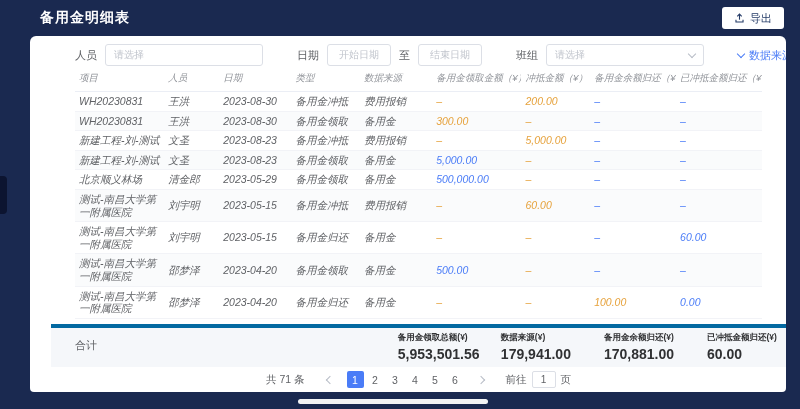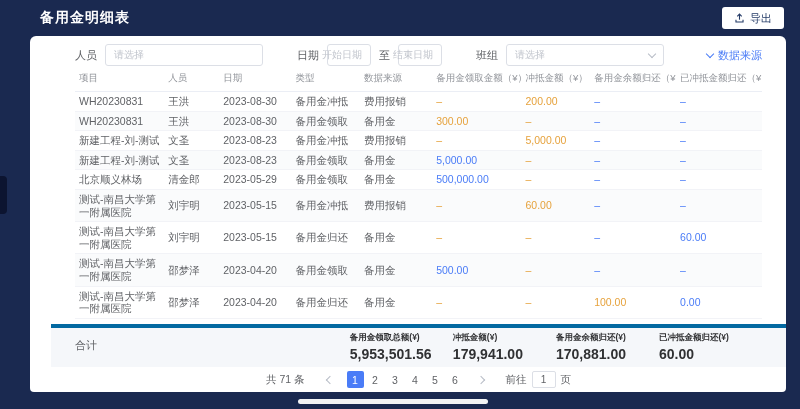--- a/index.html
+++ b/index.html
@@ -21,51 +21,51 @@
   
   .card{position:absolute;left:30px;right:14px;top:36px;bottom:17px;background:#ffffff;
     border-radius:6px 6px 4px 4px;display:flex;flex-direction:column;overflow:hidden;padding-left:21px;}
 
   
   .filters{display:flex;align-items:center;padding:8px 24px 0;gap:34px;font-size:11px;color:#606266;flex:0 0 auto;}
   .f-group{display:flex;align-items:center;gap:8px;white-space:nowrap;}
   .f-box{height:22px;border:1px solid #dcdfe6;border-radius:3px;background:#fff;
     display:flex;align-items:center;padding:0 8px;color:#c0c4cc;font-size:10px;cursor:text;}
   .f-box.wide{width:158px;}
-  .f-box.date{width:44px;justify-content:flex-end;}
+  .f-box.date{width:64px;justify-content:center;}
   .f-box.select{width:158px;justify-content:space-between;cursor:pointer;}
   .chev{width:6px;height:6px;border-right:1px solid #b7bcc6;border-bottom:1px solid #b7bcc6;
     transform:rotate(45deg);margin-top:-3px;flex:0 0 auto;}
   .expand-link{margin-left:auto;color:#4a7cf7;display:flex;align-items:center;gap:5px;
     font-size:11px;cursor:pointer;white-space:nowrap;}
   .expand-link .chev{border-color:#4a7cf7;}
 
   
   .btn-row{display:flex;gap:10px;padding:9px 24px 7px;flex:0 0 auto;}
   .btn{height:24px;border-radius:3px;display:flex;align-items:center;font-size:11px;cursor:pointer;}
   .btn-primary{background:#4a7cf7;color:#fff;padding:0 30px;}
   .btn-plain{background:#e9f0fe;color:#4a7cf7;padding:0 14px;}
 
   
   .table-wrap{flex:1 1 auto;overflow:hidden;padding:0 24px;}
-  table{width:100%;border-collapse:collapse;table-layout:fixed;}
+  table{width:100%;border-collapse:collapse;table-layout:fixed;font-style:italic;}
   col.w1{width:13%;}col.w2{width:8%;}col.w3{width:10.5%;}col.w4{width:10%;}col.w5{width:10.5%;}
   col.w6{width:13%;}col.w7{width:10%;}col.w8{width:12.5%;}col.w9{width:12.5%;}
   th{color:#909399;font-weight:normal;text-align:left;padding:6px 4px;font-size:9.5px;
     border-bottom:1px solid #ebeef5;white-space:nowrap;overflow:hidden;}
   td{color:#606266;font-size:10.5px;padding:3px 4px;border-bottom:1px solid #f2f3f7;line-height:1.2;}
   tbody tr:nth-child(even){background:#fafbfc;}
   .c-blue{color:#4a7cf7;}
   .c-orange{color:#e6a23c;}
 
   
   .summary{display:flex;align-items:flex-start;background:#f5f7fa;border-top:4px solid #0369a1;
     padding:4px 24px 5px;flex:0 0 auto;}
   .sum-label{width:40%;font-size:11px;color:#606266;padding-top:6px;}
-  .sum-item{flex:1;min-width:0;overflow:visible;}
+  .sum-item{flex:1;min-width:0;overflow:visible;margin-left:48px;}
   .sum-item .l{font-size:8.5px;color:#303133;font-weight:bold;white-space:nowrap;}
   .sum-item .v{font-size:14px;color:#303133;font-weight:bold;margin-top:2px;white-space:nowrap;}
 
   
   .pagination{display:flex;align-items:center;justify-content:center;gap:9px;height:25px;
     font-size:10.5px;color:#606266;flex:0 0 auto;}
   .pg-total{margin-right:8px;}
   .pg-arrow{width:16px;height:16px;display:flex;align-items:center;justify-content:center;
     color:#c0c4cc;cursor:pointer;}
   .pg-arrow .chev{margin-top:0;}
@@ -268,21 +268,21 @@
     </div>
 
     <div class="summary">
       <div class="sum-label">合计</div>
       <div style="display:flex;flex:1;min-width:0;">
           <div class="sum-item">
             <div class="l">备用金领取总额(¥)</div>
             <div class="v">5,953,501.56</div>
           </div>
           <div class="sum-item">
-            <div class="l">冲抵金额(¥)</div>
+            <div class="l">数据来源(¥)</div>
             <div class="v">179,941.00</div>
           </div>
           <div class="sum-item">
             <div class="l">备用金余额归还(¥)</div>
             <div class="v">170,881.00</div>
           </div>
           <div class="sum-item">
             <div class="l">已冲抵金额归还(¥)</div>
             <div class="v">60.00</div>
           </div>

